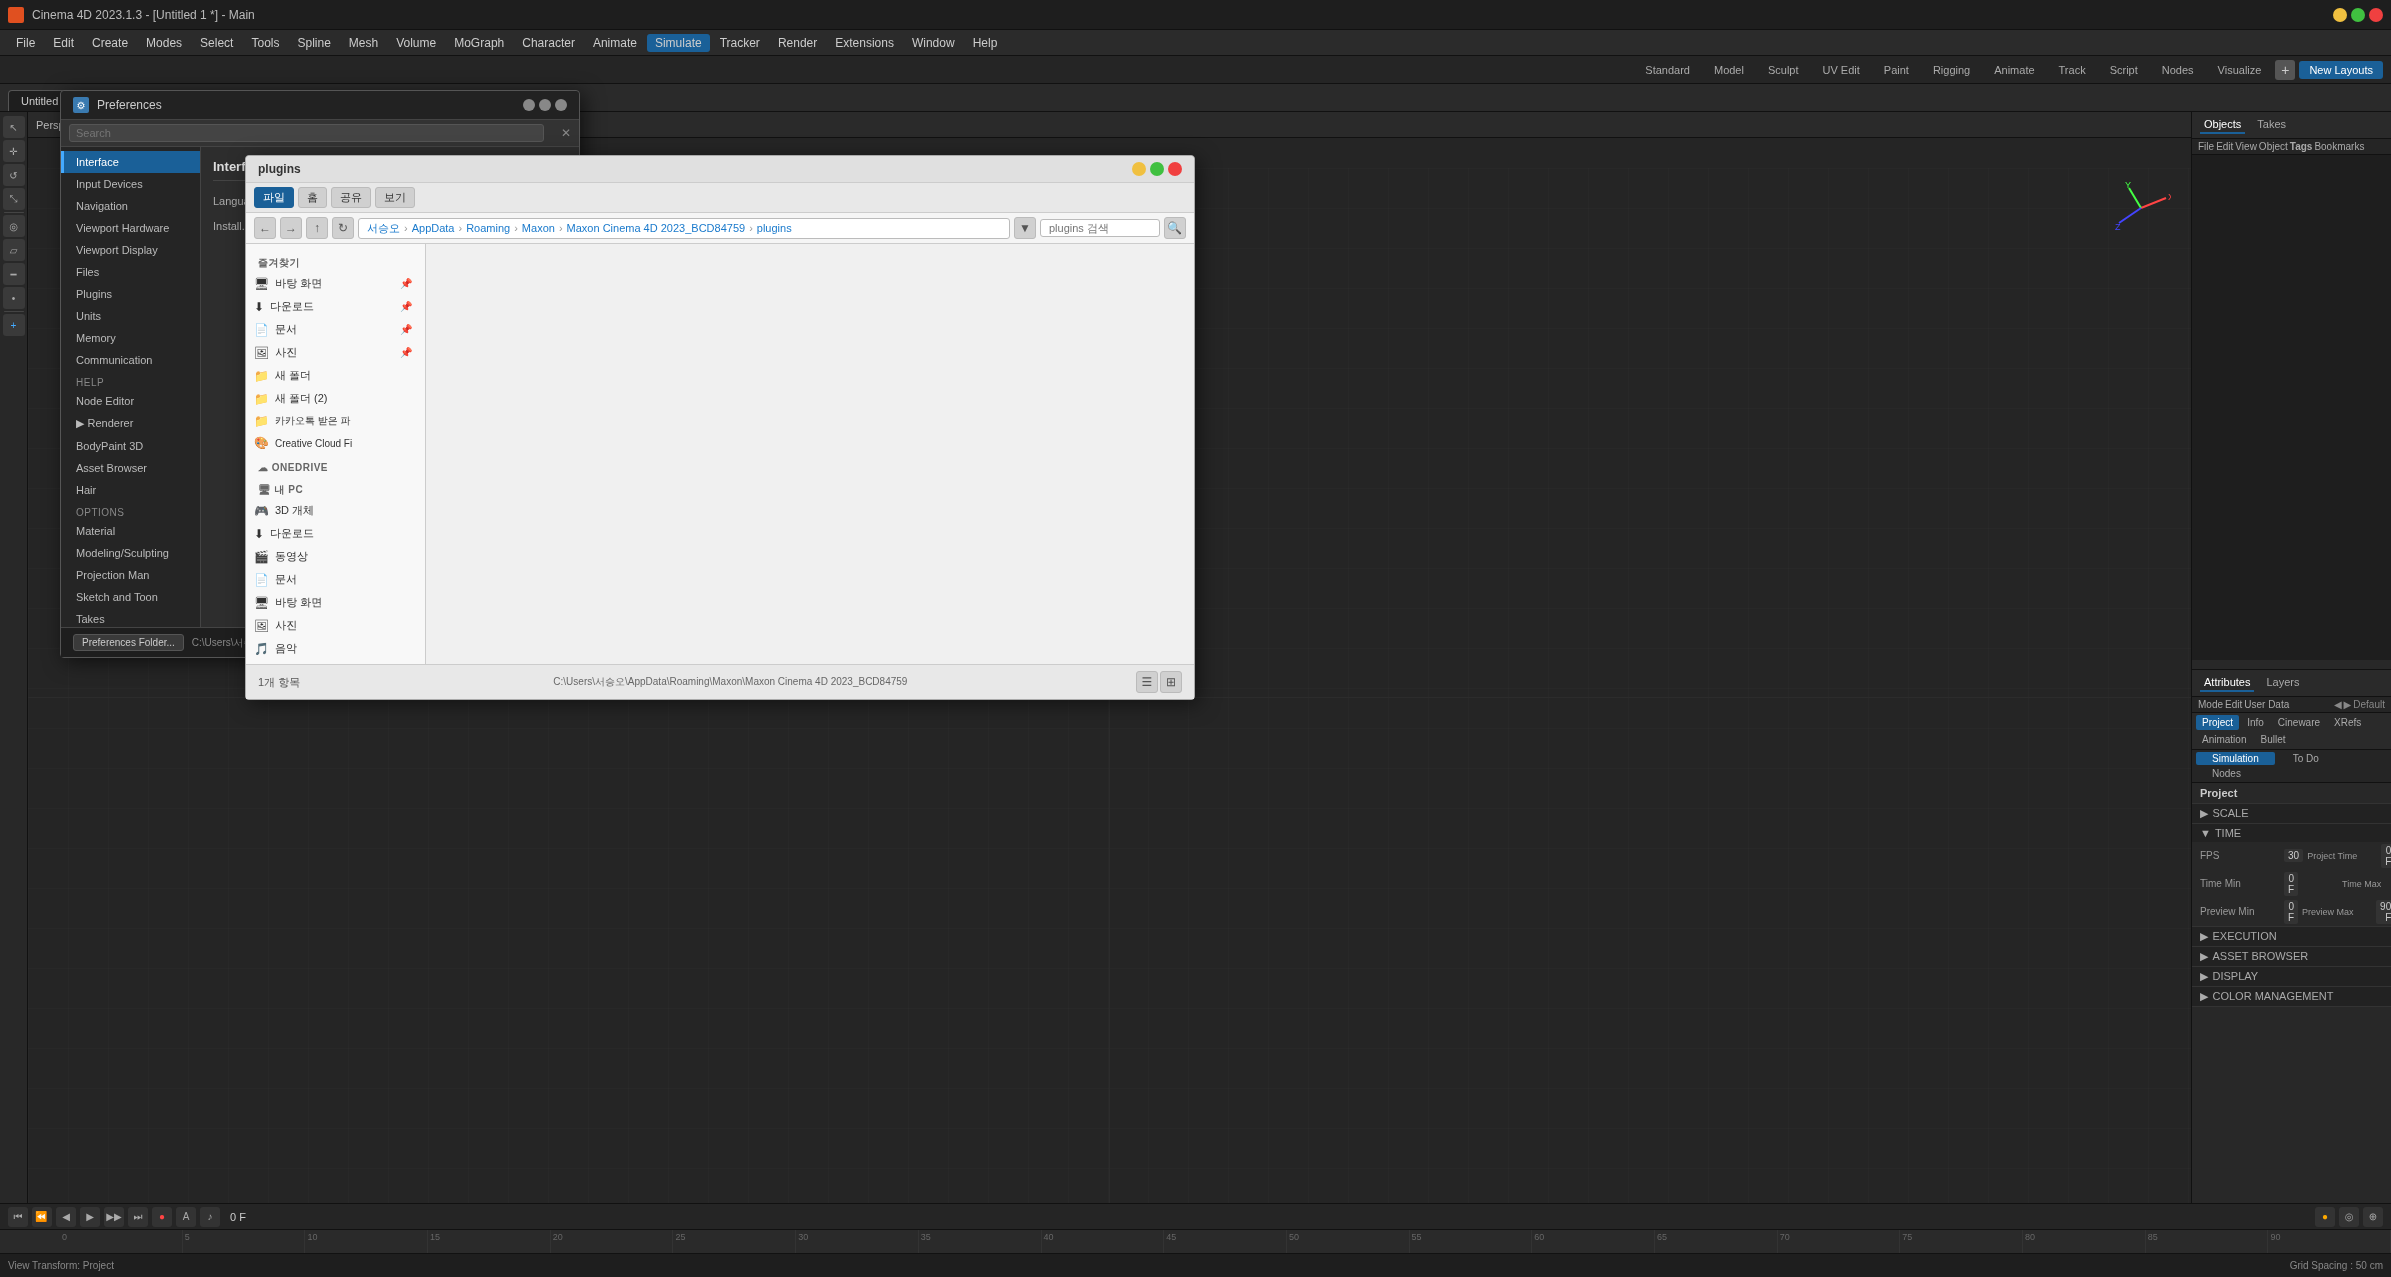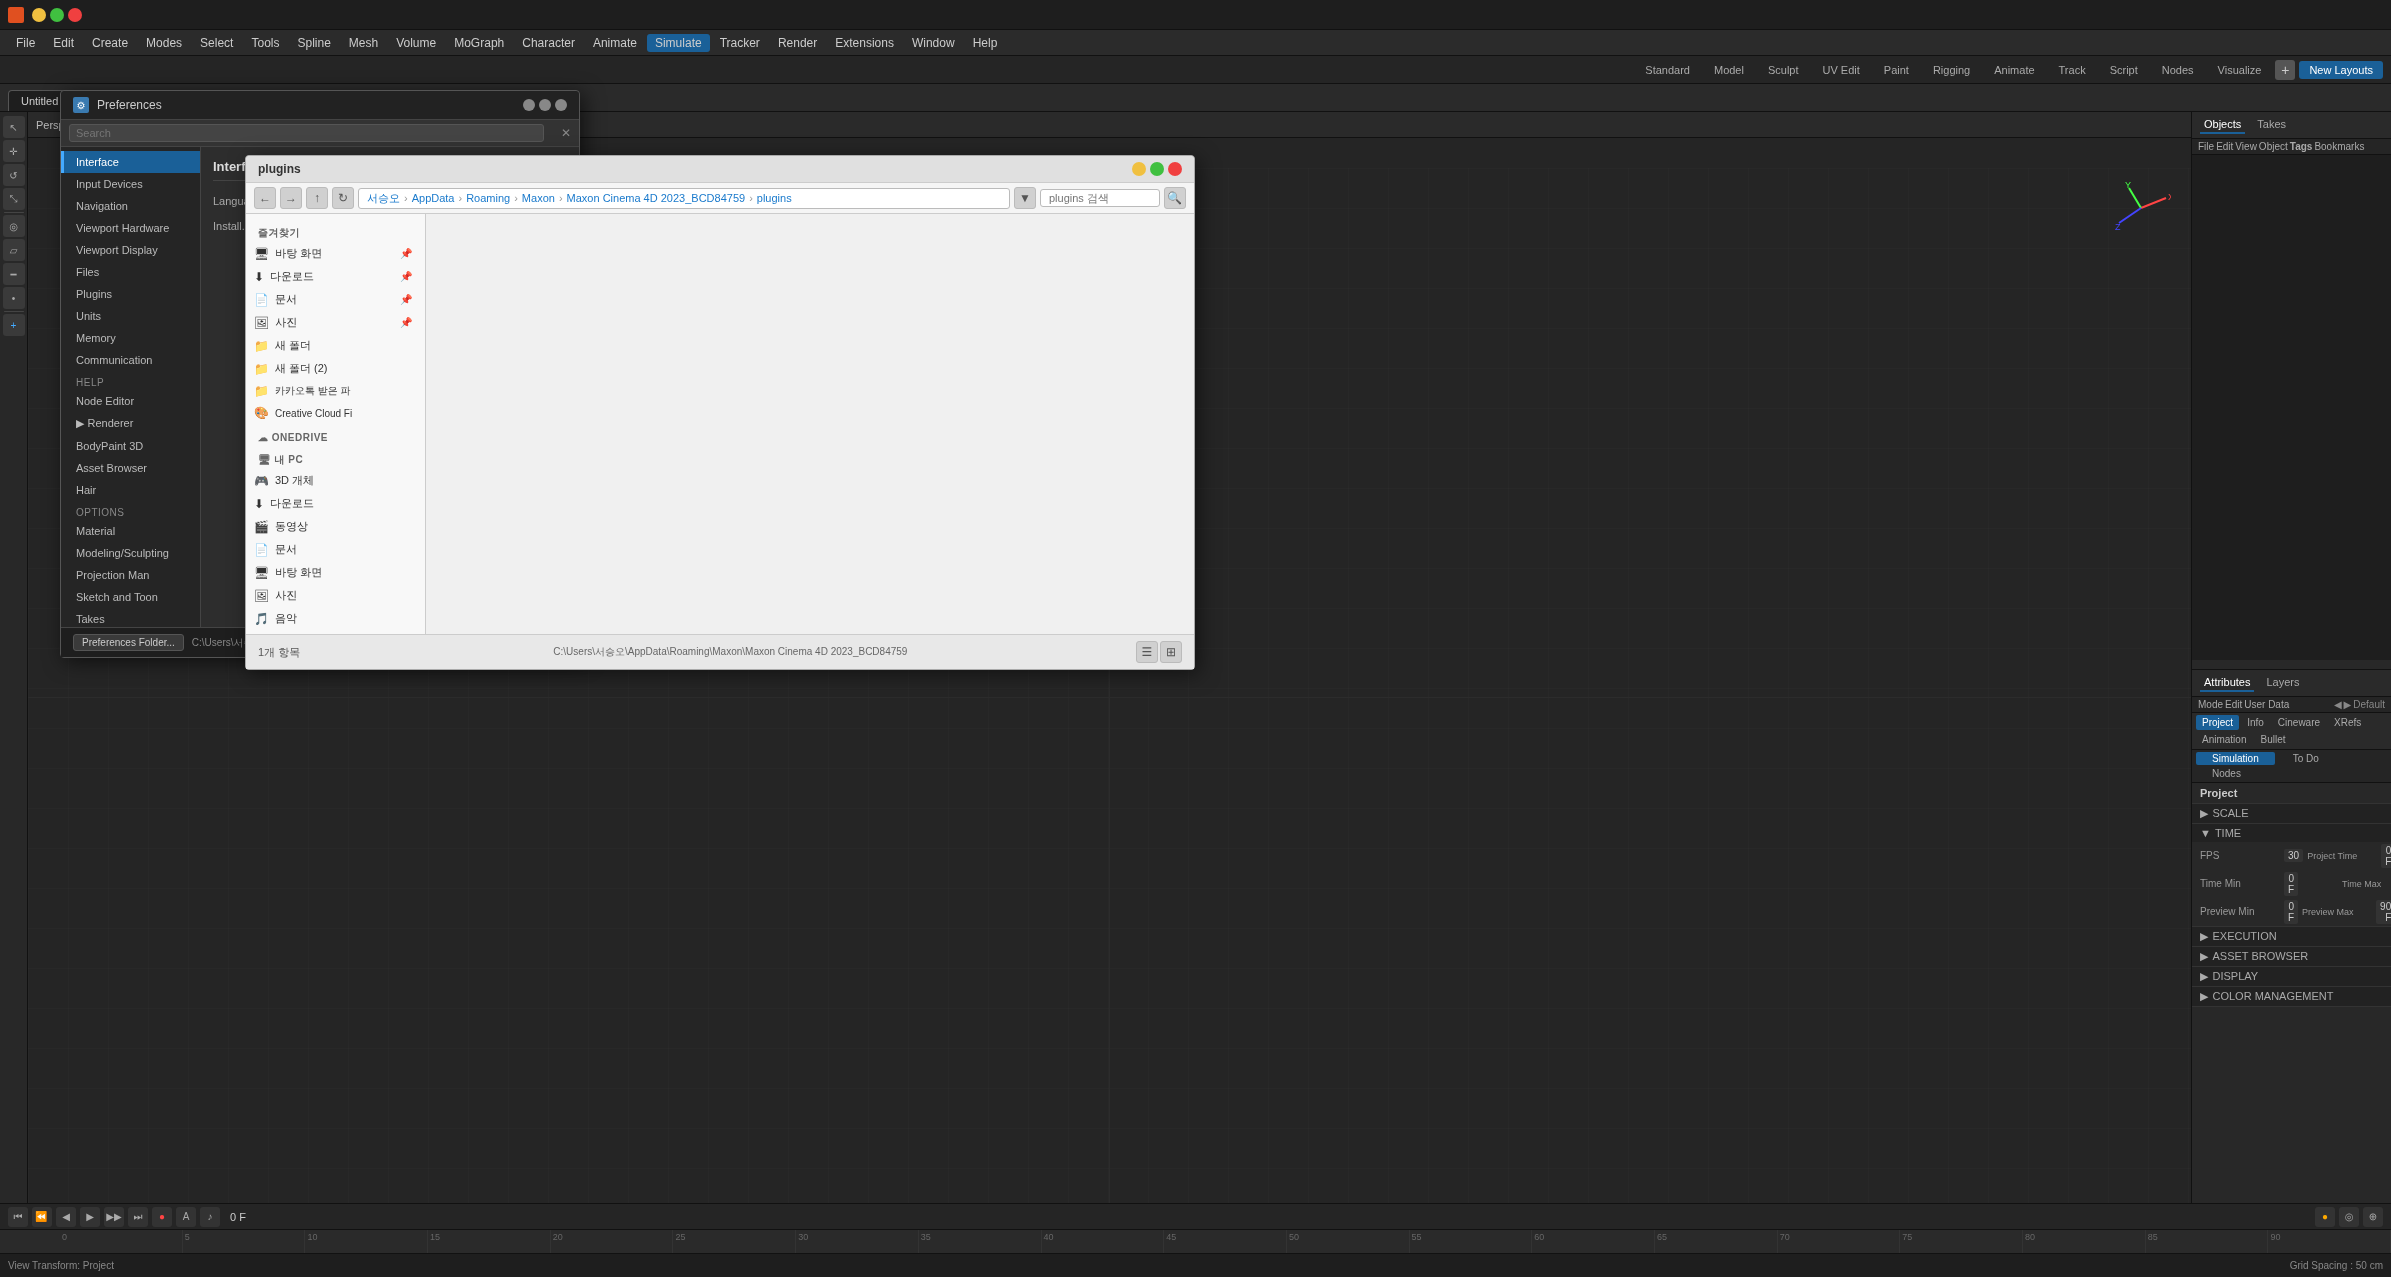--- a/index.html
+++ b/index.html
@@ -579,20 +579,21 @@
       font-size: 10px; color: #666;
       font-weight: bold; text-transform: uppercase;
       letter-spacing: 0.5px;
     }
   </style>
 </head>
 <body>
 
 <div class="title-bar">
   <div class="title-bar-icon"></div>
+  <span class="title-bar-text">Cinema 4D 2023.1.3 - [Untitled 1 *] - Main</span>
   <div class="title-bar-controls">
     <div class="tb-btn tb-min"></div>
     <div class="tb-btn tb-max"></div>
     <div class="tb-btn tb-cls"></div>
   </div>
 </div>
 
 <div class="menu-bar">
   <span class="menu-item">File</span>
   <span class="menu-item">Edit</span>
@@ -831,20 +832,26 @@
 
 <div class="file-dialog">
   <div class="fd-title">
     <span class="fd-title-text">plugins</span>
     <div class="fd-win-btns">
       <div class="fd-win-btn fd-min"></div>
       <div class="fd-win-btn fd-max"></div>
       <div class="fd-win-btn fd-cls"></div>
     </div>
   </div>
+  <div class="fd-toolbar">
+    <button class="fd-toolbar-btn active">파일</button>
+    <button class="fd-toolbar-btn">홈</button>
+    <button class="fd-toolbar-btn">공유</button>
+    <button class="fd-toolbar-btn">보기</button>
+  </div>
   <div class="fd-nav-bar">
     <div class="fd-nav-btn">←</div>
     <div class="fd-nav-btn">→</div>
     <div class="fd-nav-btn">↑</div>
     <div class="fd-nav-btn">↻</div>
     <div class="fd-breadcrumb">
       <span class="bc-part">서승오</span>
       <span class="bc-sep">›</span>
       <span class="bc-part">AppData</span>
       <span class="bc-sep">›</span>

